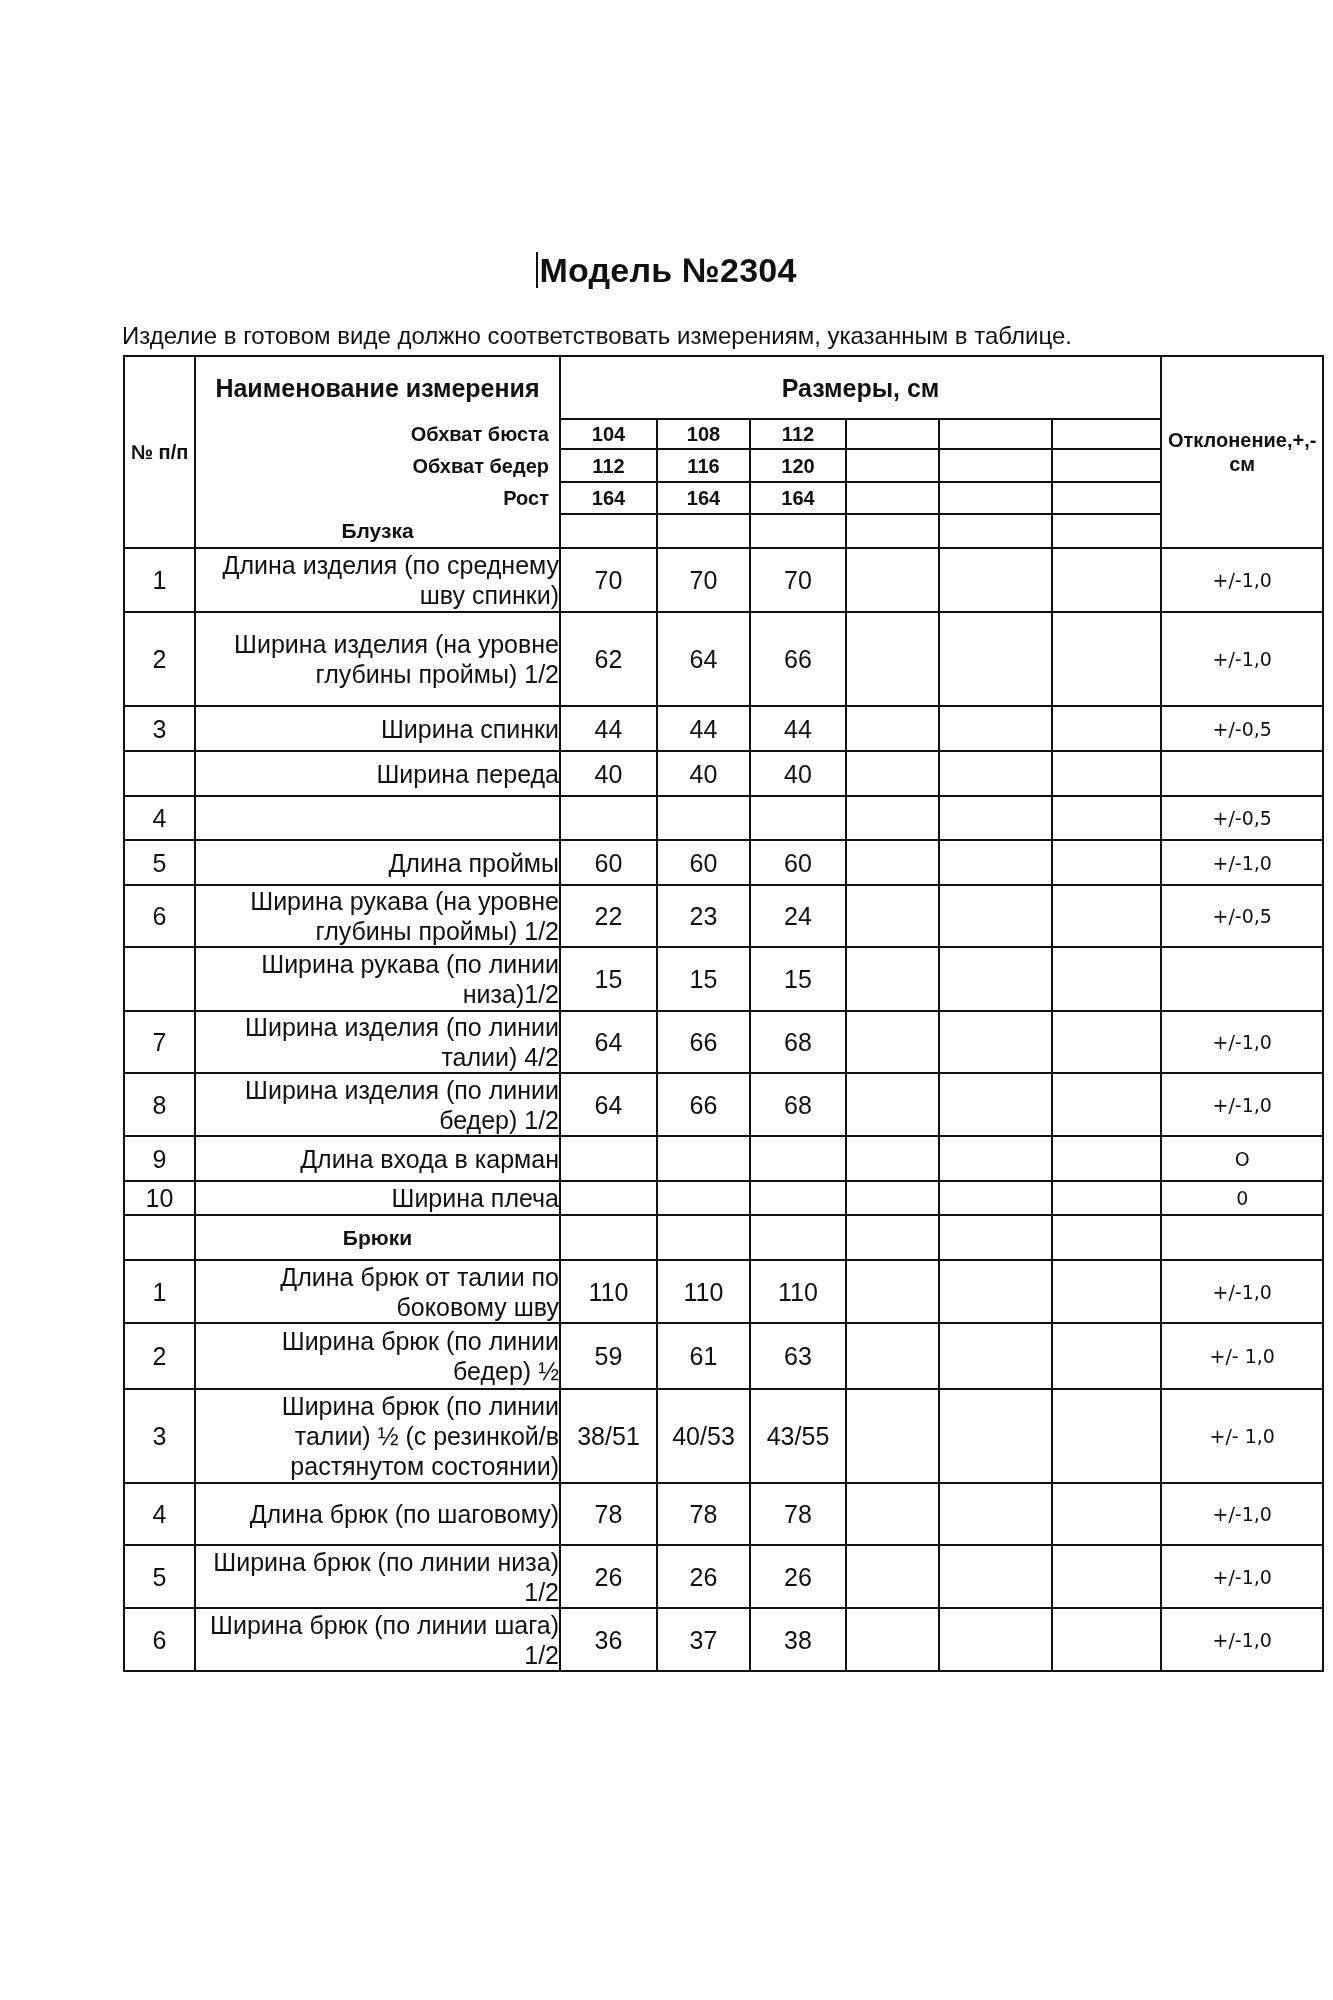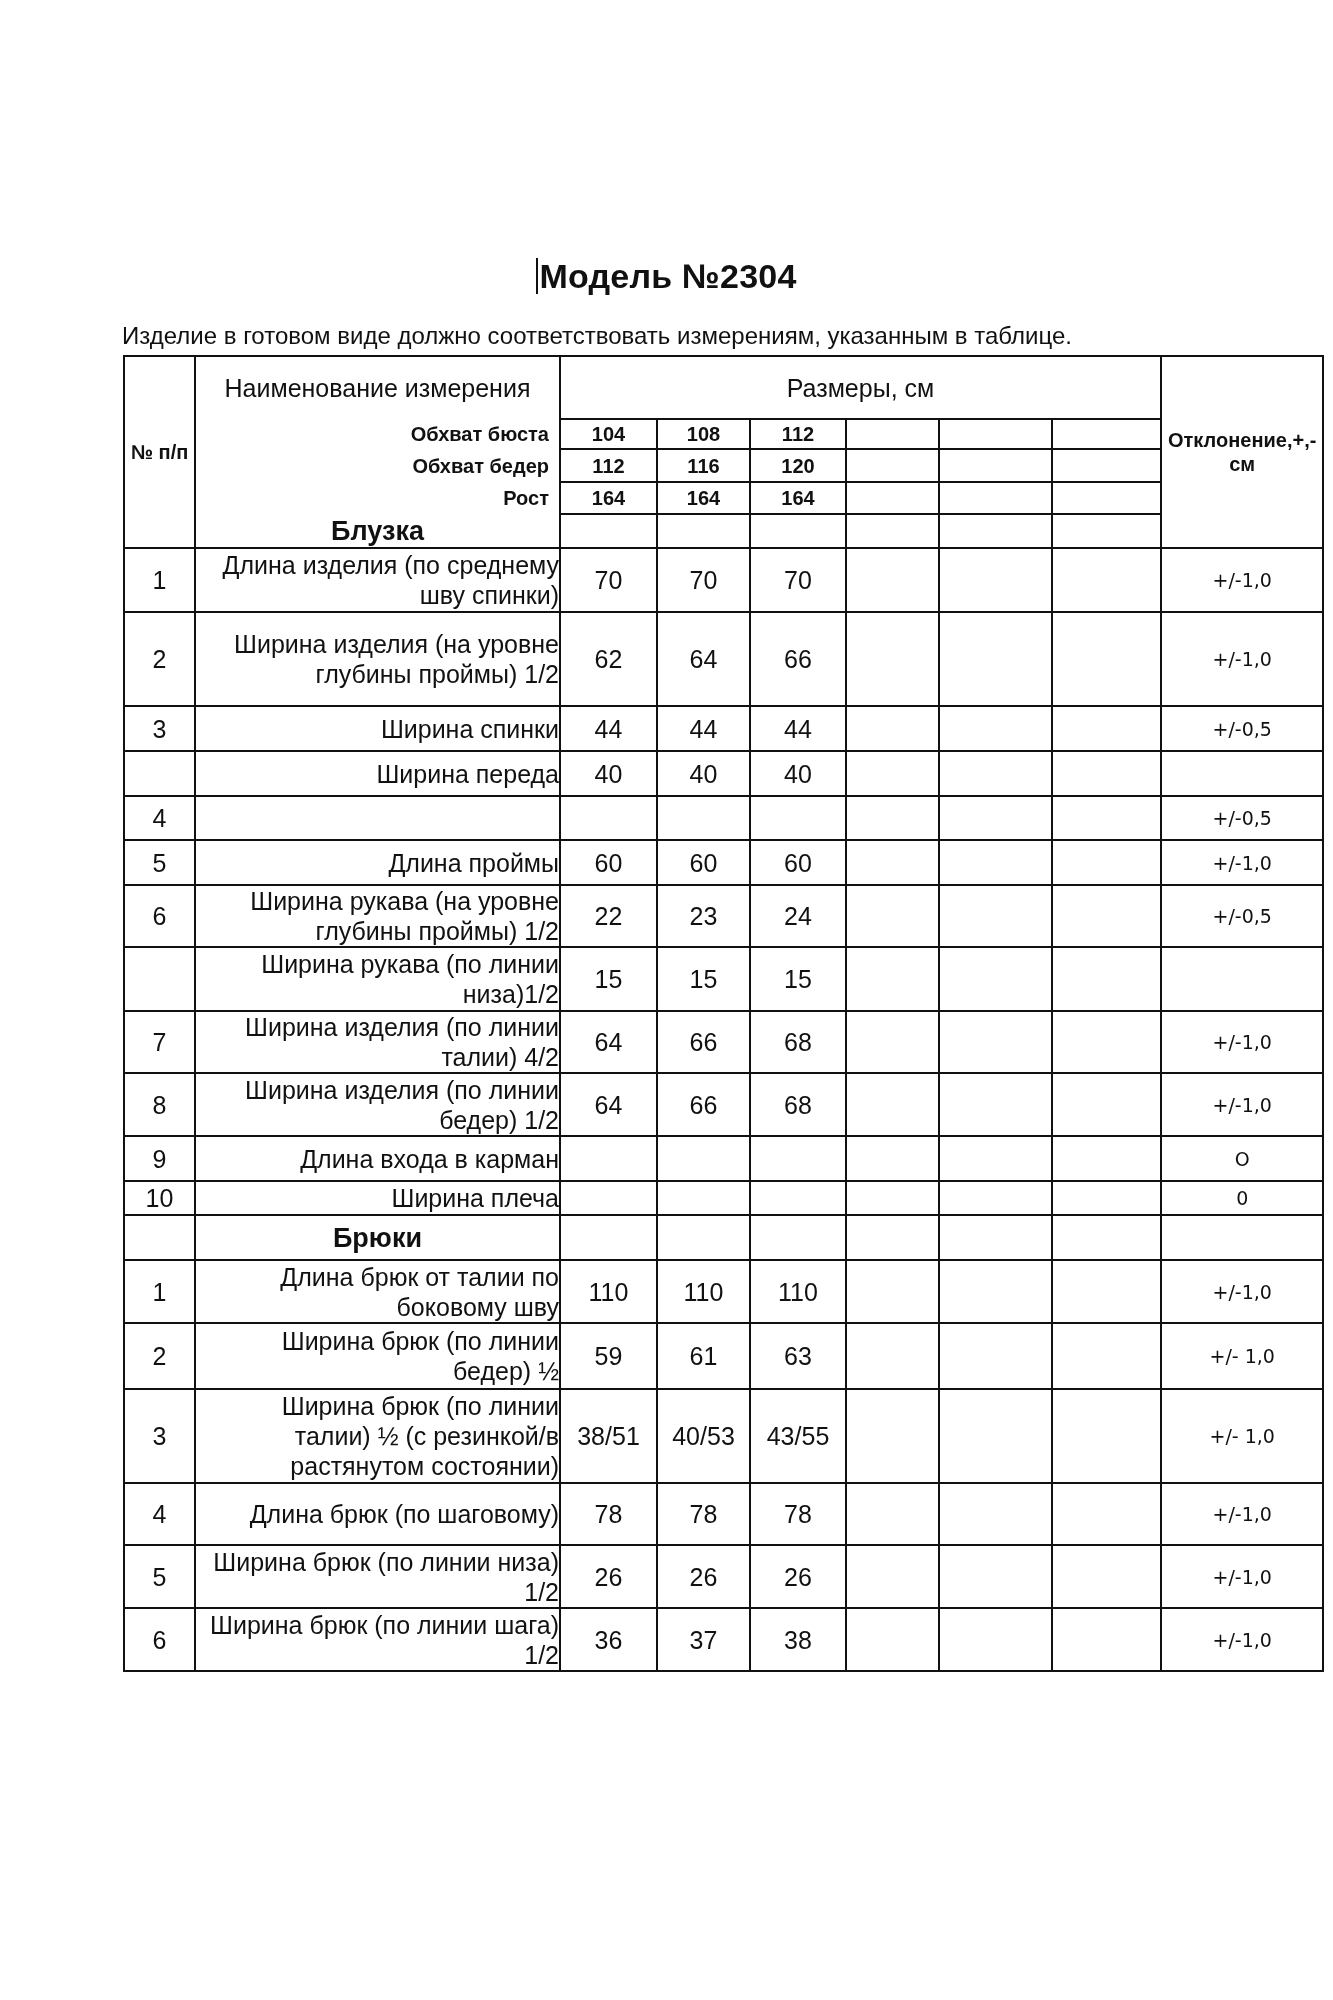--- a/index.html
+++ b/index.html
@@ -1,27 +1,27 @@
 <!DOCTYPE html>
 <html><head>
 <meta charset="utf-8">
 <style>
   html,body{margin:0;padding:0;background:#fff;}
   body{width:1333px;height:2000px;position:relative;font-family:"Liberation Sans",sans-serif;color:#111;overflow:hidden;}
-  .title{position:absolute;left:0;width:1333px;top:257px;text-align:center;font-weight:bold;font-size:34px;letter-spacing:0.2px;}
+  .title{position:absolute;left:0;width:1333px;top:251px;text-align:center;font-weight:bold;font-size:34px;letter-spacing:0.2px;}
   .title .caret{display:inline-block;width:2px;height:36px;background:#111;vertical-align:-6px;margin-right:1px;}
   .subtitle{position:absolute;left:122px;width:1150px;top:322px;font-size:24px;}
   table{position:absolute;left:123px;top:355px;border-collapse:collapse;table-layout:fixed;}
   td{border:2.5px solid #111;padding:0;text-align:center;vertical-align:middle;font-size:25px;line-height:30px;overflow:hidden;}
   td.name{text-align:right;padding-left:12px;}
-  td.hdr{font-weight:normal;margin-left:17px;}
+  td.hdr{font-weight:bold;margin-left:17px;}
   td.small{font-size:20px;font-weight:bold;line-height:24px;}
   td.lbl{text-align:right;padding-right:10px;font-size:20px;font-weight:bold;border-top:none;border-bottom:none;}
   td.tol{font-family:"DejaVu Sans",sans-serif;font-size:19px;}
-  td.sect{font-weight:bold;font-size:27px;}
+  td.sect{font-weight:bold;font-size:21px;}
   .nohb{border-bottom:none;}
   .noht{border-top:none;}
 </style>
 </head>
 <body>
 
 <div class="title"><span class="caret"></span><span>Модель №2304</span></div>
 <div class="subtitle">Изделие в готовом виде должно соответствовать измерениям, указанным в таблице.</div>
 
 <table>

